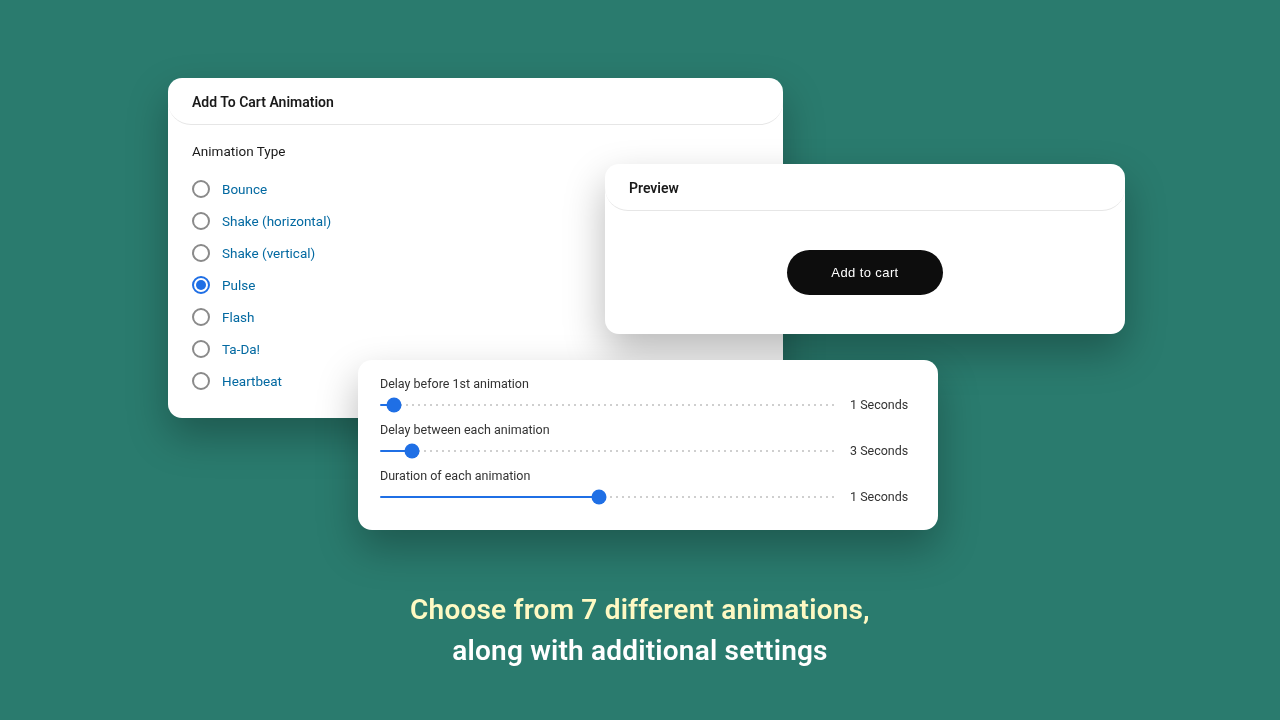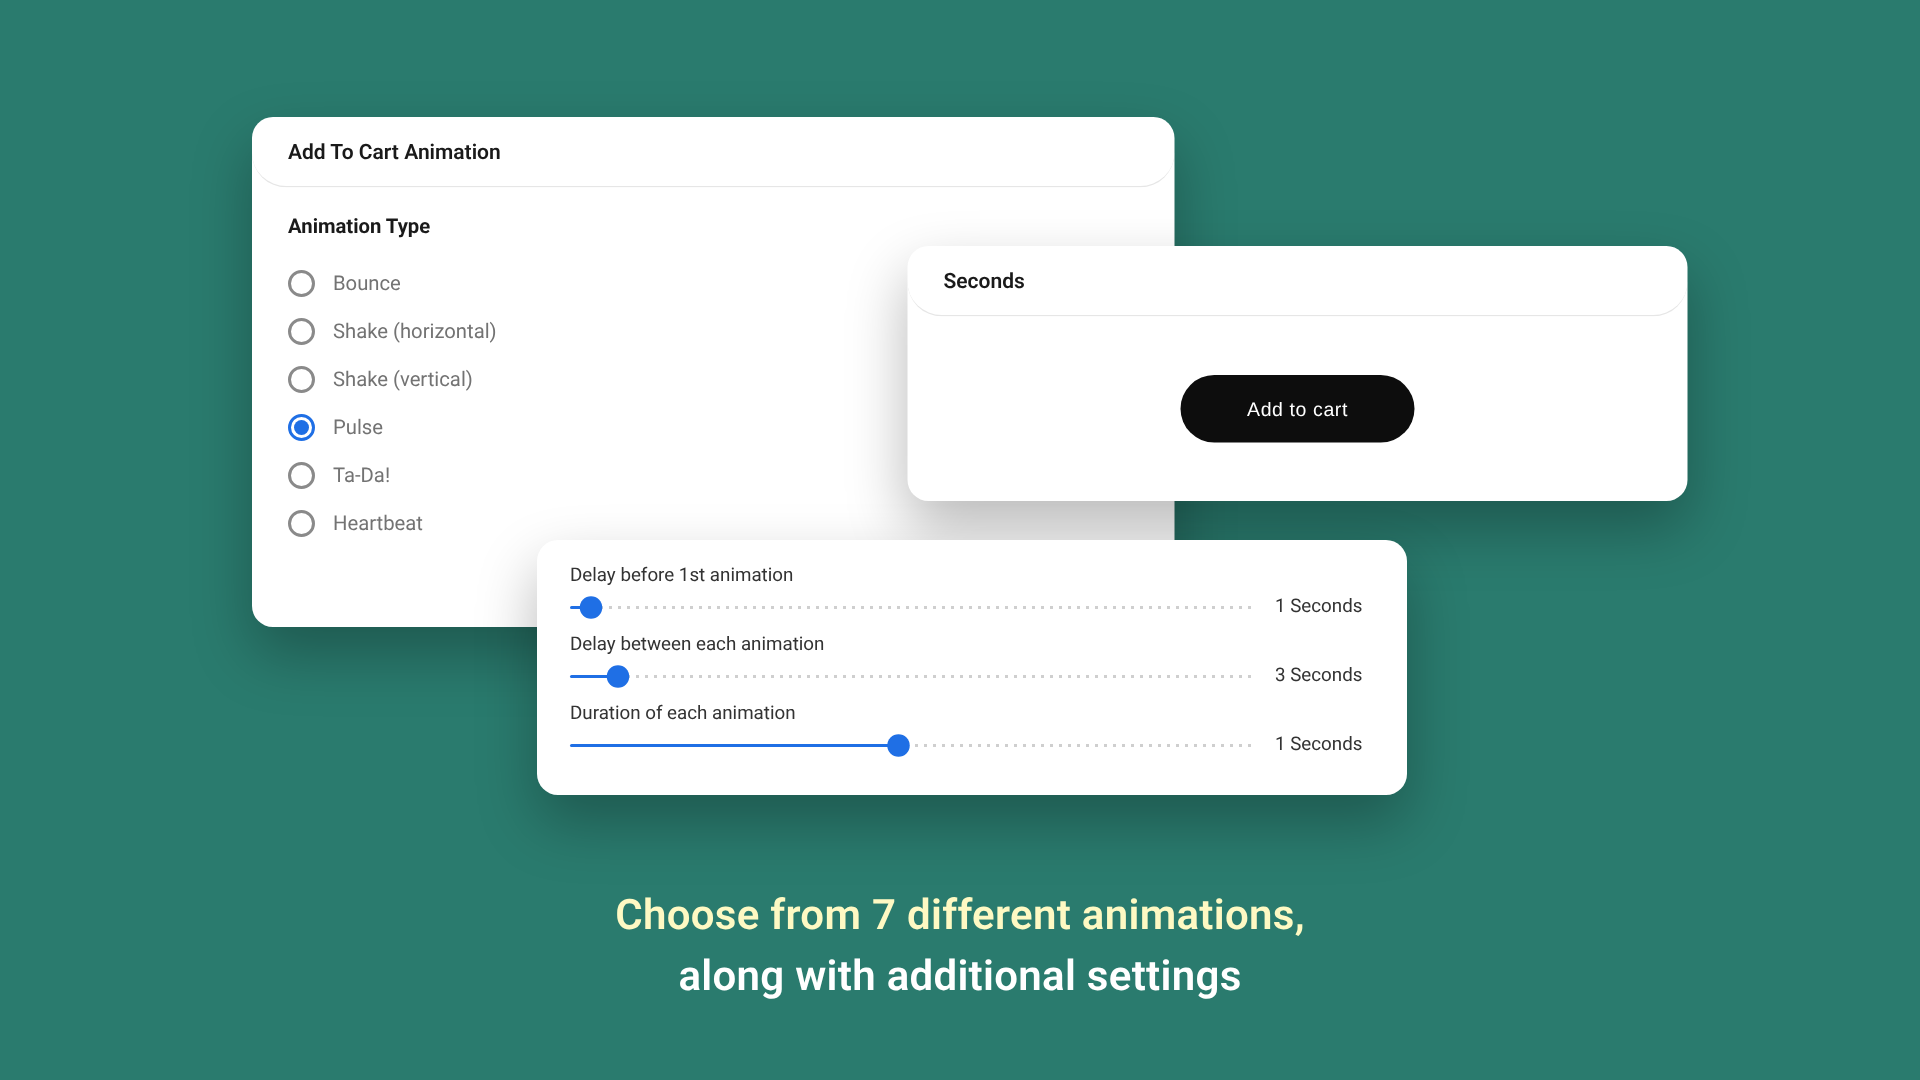--- a/index.html
+++ b/index.html
@@ -21,34 +21,34 @@
     padding: 16px 24px 14px;
     border-bottom: 1px solid #e6e6e6;
     font-weight: 600;
     font-size: 14px;
     color: #1a1a1a;
   }
   .card-body { padding: 18px 24px 20px; }
 
   
   .anim-card { left: 168px; top: 78px; width: 615px; height: 340px; }
-  .section-label { font-weight: 700; font-size: 13.5px; color: #1a1a1a; margin-bottom: 14px; }
+  .section-label { font-weight: 400; font-size: 13.5px; color: #1a1a1a; margin-bottom: 14px; }
   .radio-row {
     display: flex; align-items: center; gap: 12px;
     padding: 7px 0; cursor: pointer;
   }
   .radio-circle {
     width: 18px; height: 18px; border-radius: 50%;
     border: 2px solid #8a8a8a; flex: none;
     display: flex; align-items: center; justify-content: center;
   }
   .radio-row.selected .radio-circle { border-color: #1f6fe5; }
   .radio-dot { width: 10px; height: 10px; border-radius: 50%; background: #1f6fe5; display:none; }
   .radio-row.selected .radio-dot { display:block; }
-  .radio-label { font-size: 13.5px; color: #737373; }
+  .radio-label { font-size: 13.5px; color: #0369a1; }
 
   
   .preview-card { left: 605px; top: 164px; width: 520px; height: 170px; }
   .preview-body { display:flex; align-items:center; justify-content:center; height: calc(100% - 48px); }
   .atc-btn {
     background: #0d0d0d; color: #fff; border: none;
     padding: 15px 44px; font-size: 13px; letter-spacing: .4px;
     cursor: pointer;
   }
 
@@ -107,32 +107,36 @@
           <span class="radio-label">Shake (vertical)</span>
         </div>
         <div class="radio-row selected">
           <span class="radio-circle">
             <span class="radio-dot"></span>
           </span>
           <span class="radio-label">Pulse</span>
         </div>
         <div class="radio-row">
           <span class="radio-circle"></span>
+          <span class="radio-label">Flash</span>
+        </div>
+        <div class="radio-row">
+          <span class="radio-circle"></span>
           <span class="radio-label">Ta-Da!</span>
         </div>
         <div class="radio-row">
           <span class="radio-circle"></span>
           <span class="radio-label">Heartbeat</span>
         </div>
       </div>
   </div>
 </div>
 
 <div class="card preview-card">
-  <div class="card-header">Seconds</div>
+  <div class="card-header">Preview</div>
   <div class="preview-body">
     <button class="atc-btn">Add to cart</button>
   </div>
 </div>
 
 <div class="card sliders-card">
   <div id="sliders-list">
       <div class="slider-block">
         <div class="slider-label">Delay before 1st animation</div>
         <div class="slider-row">

